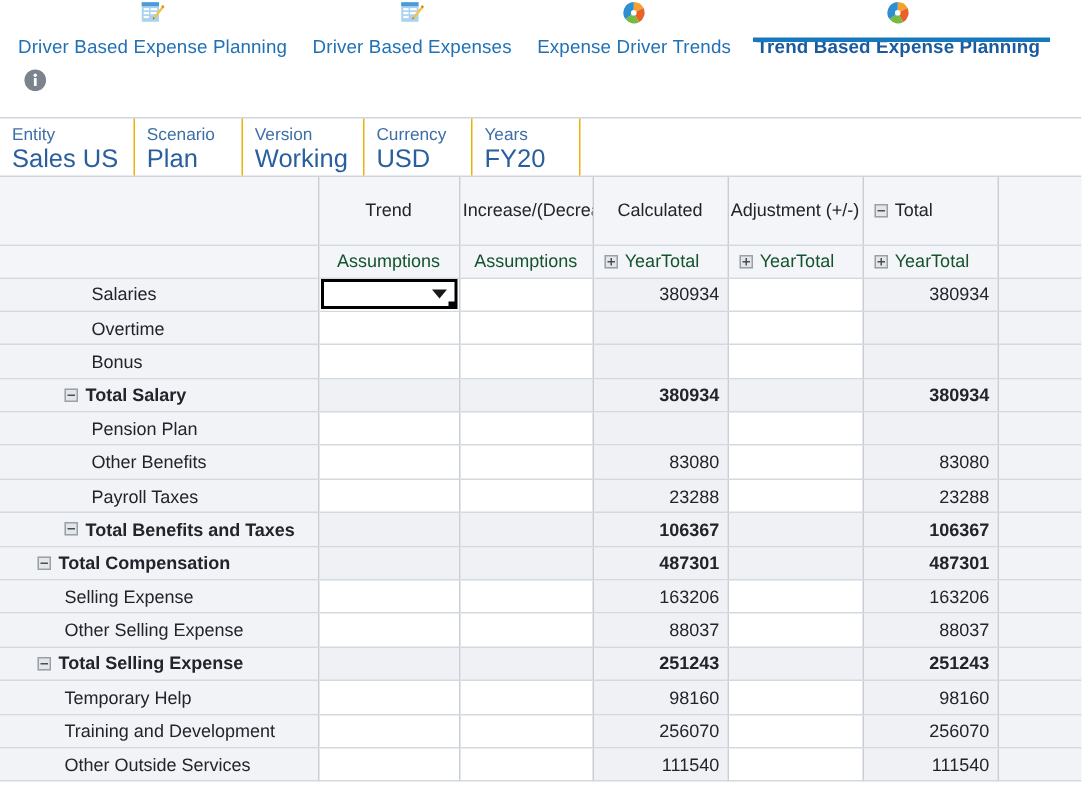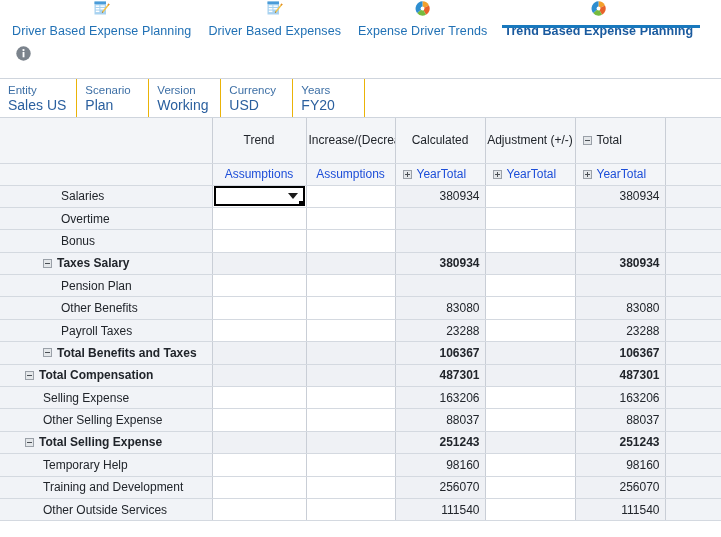--- a/index.html
+++ b/index.html
@@ -72,21 +72,21 @@
     padding: 4px 10px 4px 8px;
     min-width: 72px;
     border-right: 1px solid #eab308;
     display: flex;
     flex-direction: column;
     justify-content: center;
     line-height: 15px;
     cursor: pointer;
   }
   .pov-dim { color: #3d6fa5; font-size: 11.5px; }
-  .pov-val { color: #2a5f9e; font-size: 14px; }
+  .pov-val { color: #2a5f9e; font-size: 17px; }
 
   
   #grid-wrap {
     position: relative;
     height: 419px;
     overflow: hidden;
     background: #ffffff;
   }
   table.grid {
     border-collapse: collapse;
@@ -122,21 +122,21 @@
     color: #21252b;
     font-size: 12px;
     line-height: 14px;
     cursor: pointer;
   }
   .hdr-cell.corner { background: #f3f5f8; cursor: default; }
   .hdr-member {
     background: #f3f5f8;
     text-align: center;
     font-weight: bold;
-    color: #1d4ed8;
+    color: #14532d;
     cursor: pointer;
   }
   .hdr-member.plain { font-weight: normal; }
   .hdr-inner {
     display: flex; align-items: center; justify-content: center; gap: 5px;
   }
   .hdr-inner.lead { justify-content: flex-start; padding-left: 2px; }
 
   
   .pmbox {
@@ -415,21 +415,21 @@
           <td class="edit"></td>
           <td class="ro"></td>
           <td class="edit"></td>
           <td class="ro"></td>
           <td class="fill"></td>
         </tr>
         <tr class="datarow">
           <td class="rowhdr bold">
             <div class="rh" style="padding-left:38px">
               <span class="pmbox"></span>
-              <span>Taxes Salary</span>
+              <span>Total Salary</span>
             </div>
           </td>
           <td class="ro"></td>
           <td class="ro"></td>
           <td class="ro bold">380934</td>
           <td class="ro"></td>
           <td class="ro bold">380934</td>
           <td class="fill"></td>
         </tr>
         <tr class="datarow">

